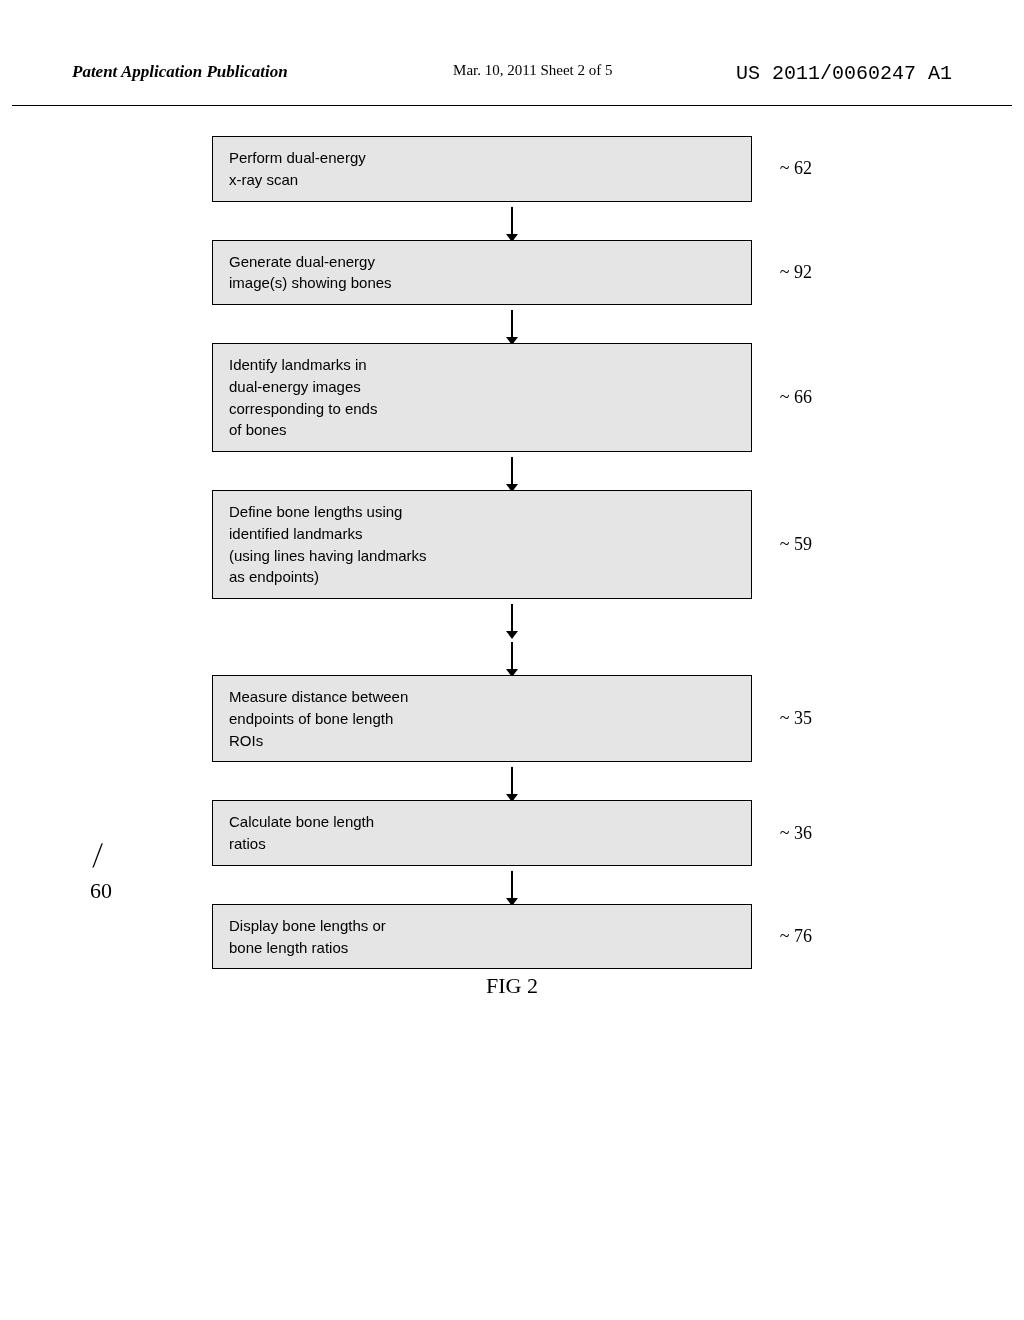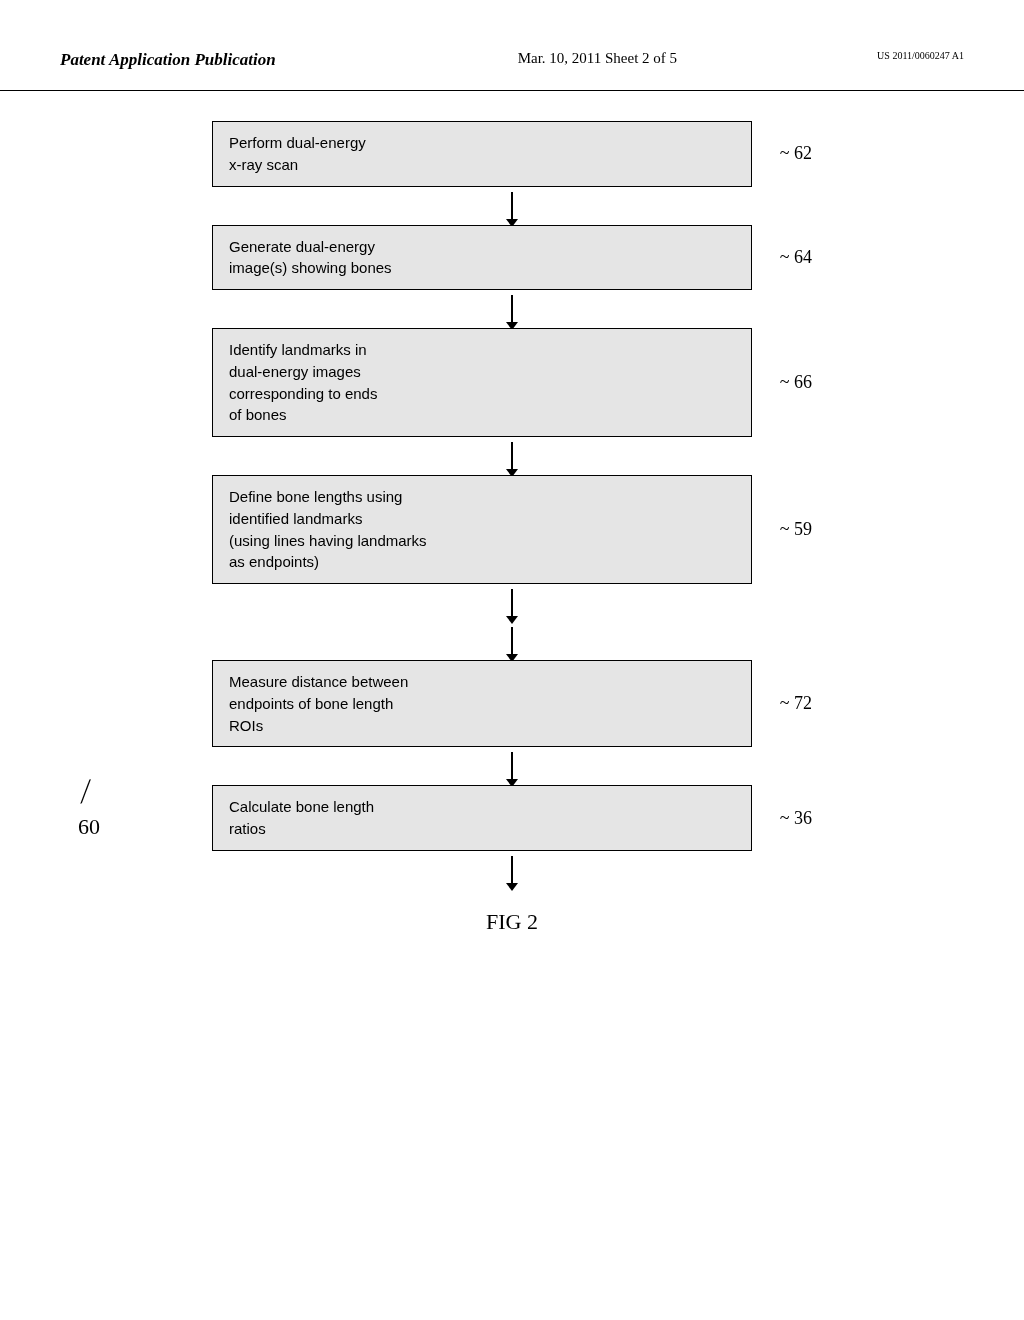--- a/index.html
+++ b/index.html
@@ -9,42 +9,43 @@
       width: 1024px;
       min-height: 1320px;
       position: relative;
       overflow-x: hidden;
     }
     .page {
       width: 1024px;
       min-height: 1320px;
       background: #fff;
       position: relative;
-      padding: 0;
+      padding: 12px;
     }
     .header {
       display: flex;
       justify-content: space-between;
       align-items: flex-start;
       padding: 50px 60px 20px 60px;
       border-bottom: 1px solid #000;
     }
     .header-left {
       font-size: 17px;
       font-weight: bold;
       font-style: italic;
     }
     .header-center {
       font-size: 15px;
       text-align: center;
       margin-left: 42px;
     }
     .header-right {
-      font-size: 10px;
+      font-size: 20px;
       text-align: center;
+      font-family: Liberation Mono, monospace;
     }
     .diagram-area {
       position: relative;
       width: 100%;
       padding: 30px 60px 60px 60px;
     }
     .flowchart {
       position: relative;
       margin: 0 auto;
       width: 600px;
@@ -96,21 +97,21 @@
       left: 50%;
       transform: translateX(-50%);
       border-left: 6px solid transparent;
       border-right: 6px solid transparent;
       border-top: 8px solid #000;
     }
     .fig-label {
       text-align: center;
       font-family: 'Segoe Script', 'Brush Script MT', cursive;
       font-size: 22px;
-      margin-top: 20px;
+      margin-top: 4px;
     }
   </style>
 </head>
 <body>
 
 <div class="page">
   <div class="header">
     <div class="header-left">Patent Application Publication</div>
     <div class="header-center">Mar. 10, 2011   Sheet 2 of 5</div>
     <div class="header-right">US 2011/0060247 A1</div>
@@ -131,21 +132,21 @@
       <div class="arrow-container">
         <div class="arrow-line"></div>
       </div>
 
       <div class="flow-step">
         <div class="flow-box-wrap">
           <div class="flow-box">
             Generate dual-energy<br>image(s) showing bones
           </div>
         </div>
-        <div class="step-label">~ 64</div>
+        <div class="step-label">~ 92</div>
       </div>
 
       <div class="arrow-container">
         <div class="arrow-line"></div>
       </div>
 
       <div class="flow-step">
         <div class="flow-box-wrap">
           <div class="flow-box">
             Identify landmarks in<br>dual-energy images<br>corresponding to ends<br>of bones
@@ -175,40 +176,48 @@
       <div class="arrow-container">
         <div class="arrow-line"></div>
       </div>
 
       <div class="flow-step">
         <div class="flow-box-wrap">
           <div class="flow-box">
             Measure distance between<br>endpoints of bone length<br>ROIs
           </div>
         </div>
-        <div class="step-label">~ 72</div>
+        <div class="step-label">~ 35</div>
       </div>
 
       <div class="arrow-container">
         <div class="arrow-line"></div>
       </div>
 
       <div class="flow-step">
         <div class="flow-box-wrap">
           <div class="flow-box">
             Calculate bone length<br>ratios
           </div>
         </div>
         <div class="step-label">~ 36</div>
       </div>
 
       <div class="arrow-container">
         <div class="arrow-line"></div>
       </div>
 
+      <div class="flow-step">
+        <div class="flow-box-wrap">
+          <div class="flow-box">
+            Display bone lengths or<br>bone length ratios
+          </div>
+        </div>
+        <div class="step-label">~ 76</div>
+      </div>
 
       <div class="fig-label">FIG 2</div>
     </div>
 
     <div style="position: absolute; bottom: 155px; left: 78px;">
       <div style="font-family: 'Segoe Script','Brush Script MT',cursive; font-size: 32px; transform: rotate(-15deg); display:inline-block; margin-bottom: -10px; margin-left: 5px;">∕</div>
       <div style="font-family: 'Segoe Script','Brush Script MT',cursive; font-size: 22px; margin-top: 8px;">60</div>
     </div>
   </div>
 </div>

